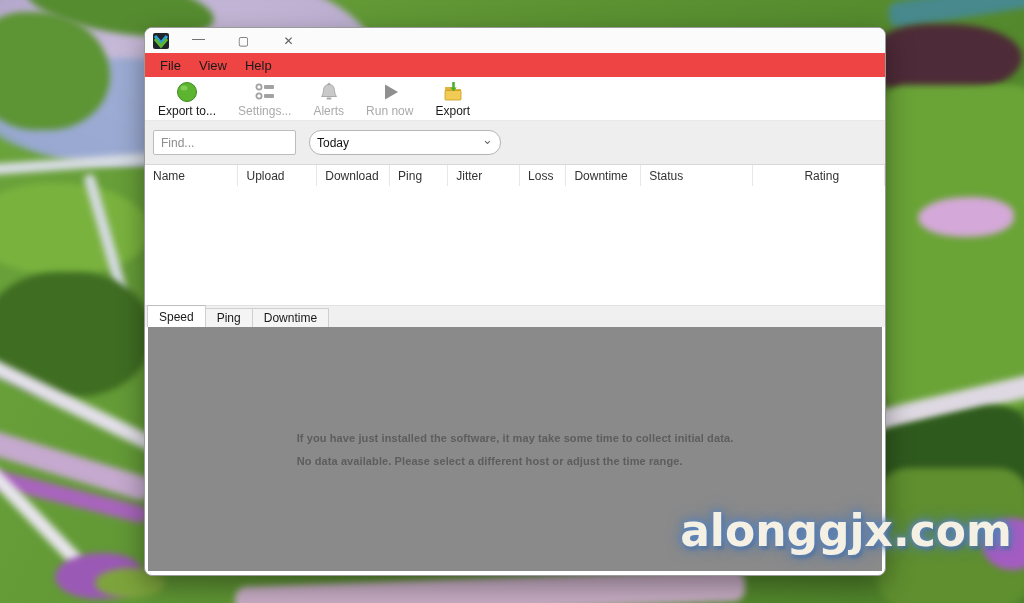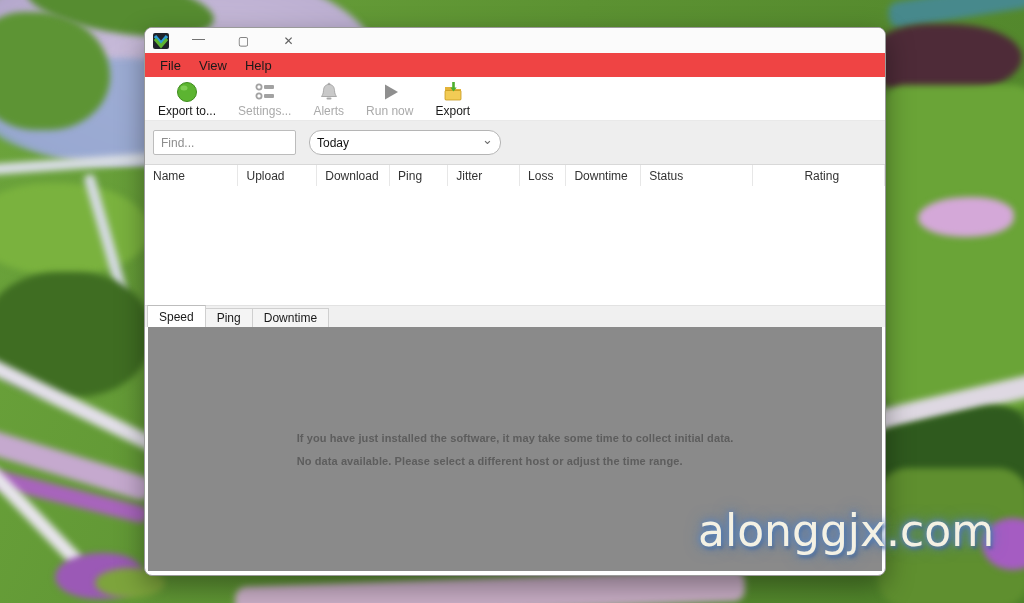--- a/index.html
+++ b/index.html
@@ -63,21 +63,21 @@
   .tab.active { background:#fff; height:22px; border-top:1px solid #bdbdbd; position:relative; z-index:2; }
   .tab + .tab { margin-left:-1px; }
 
   .graypanel { flex:1 1 auto; background:#8a8a8a; margin:0 3px 4px 3px;
                display:flex; flex-direction:column; align-items:center; justify-content:center; gap:11px; }
   .empty-line { font-size:11px; font-weight:bold; color:#5d5d5d; letter-spacing:.1px; }
   .empty-block { display:flex; flex-direction:column; gap:11px; align-items:flex-start; }
 
   
   .watermark { position:absolute; left:676px; top:505px; width:340px; text-align:center; z-index:50;
-               font-family:"DejaVu Sans", sans-serif; font-weight:400; font-size:44px; letter-spacing:0;
+               font-family:"DejaVu Sans", sans-serif; font-weight:700; font-size:44px; letter-spacing:0;
                color:#f4f1e4;
                text-shadow:0 0 5px #6288bb, 0 0 10px #5b83b8, 0 0 16px #4f77ad, 2px 3px 3px rgba(50,80,130,.55); }
 </style>
 </head>
 <body>
 
 <div class="desktop">
 
   <div class="blob" style="left:-30px;top:-35px;width:410px;height:200px;background:radial-gradient(ellipse at 55% 55%,#cfc2de 0%,#bdb0d2 60%,#a89cc4 100%);border-radius:42% 58% 55% 45%;"></div>
   <div class="blob" style="left:-20px;top:58px;width:280px;height:105px;background:#8ea7d2;opacity:.75;border-radius:50%;"></div>

